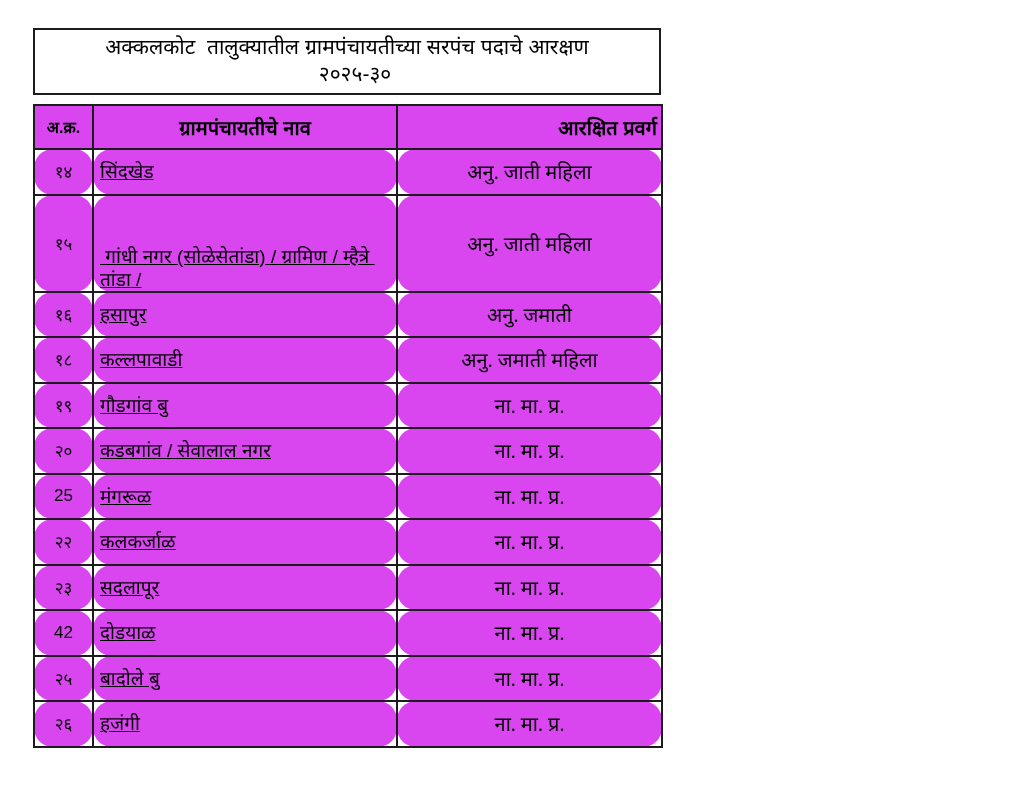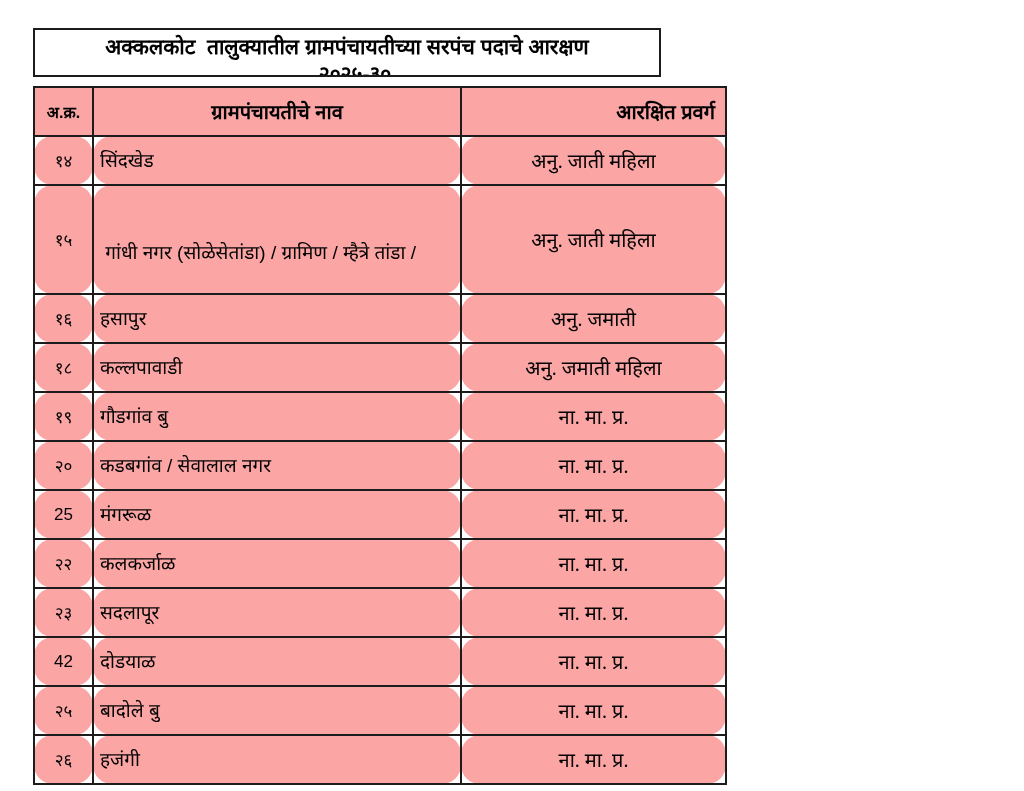--- a/index.html
+++ b/index.html
@@ -17,23 +17,23 @@
   }
   .page {
     position: absolute;
     left: 33px;
     top: 28px;
     width: 628px;
   }
   .title-box {
     box-sizing: border-box;
     border: 2px solid #1c1c1c;
-    height: 49px;
+    height: 67px;
     text-align: center;
-    font-weight: bold;
+    font-weight: normal;
     padding-top: 3px;
     overflow: hidden;
   }
   .title-line1 {
     font-size: 21px;
     line-height: 28px;
     white-space: pre-wrap;
   }
   .title-line2 {
     font-size: 21px;
@@ -42,25 +42,25 @@
   }
   .res-table {
     border-collapse: collapse;
     table-layout: fixed;
     width: 628px;
     margin-top: 9px;
   }
   .res-table th, .res-table td {
     border: 2px solid #1c1c1c;
     box-sizing: border-box;
-    padding: 10px;
-    background: #fca5a5;
+    padding: 4px;
+    background: #d946ef;
   }
   .col-sr   { width: 59px; }
-  .col-name { width: 368px; }
+  .col-name { width: 304px; }
   .col-cat  { width: 265px; }
   thead th {
     height: 44px;
     font-weight: bold;
     vertical-align: middle;
   }
   th.col-sr   { font-size: 16px; text-align: center; }
   th.col-name { font-size: 20px; text-align: center; }
   th.col-cat  { font-size: 20px; text-align: right; }
   tbody td {
@@ -70,20 +70,21 @@
   }
   td.serial-cell {
     text-align: center;
     font-size: 17px;
   }
   td.village-name-cell {
     text-align: left;
     font-size: 19px;
     padding-left: 6px;
     padding-right: 4px;
+    text-decoration: underline;
   }
   td.category-cell {
     text-align: center;
     font-size: 20px;
     font-family: Liberation Serif, serif;
   }
   .name-inner {
     white-space: pre-wrap;
     line-height: 23px;
   }

